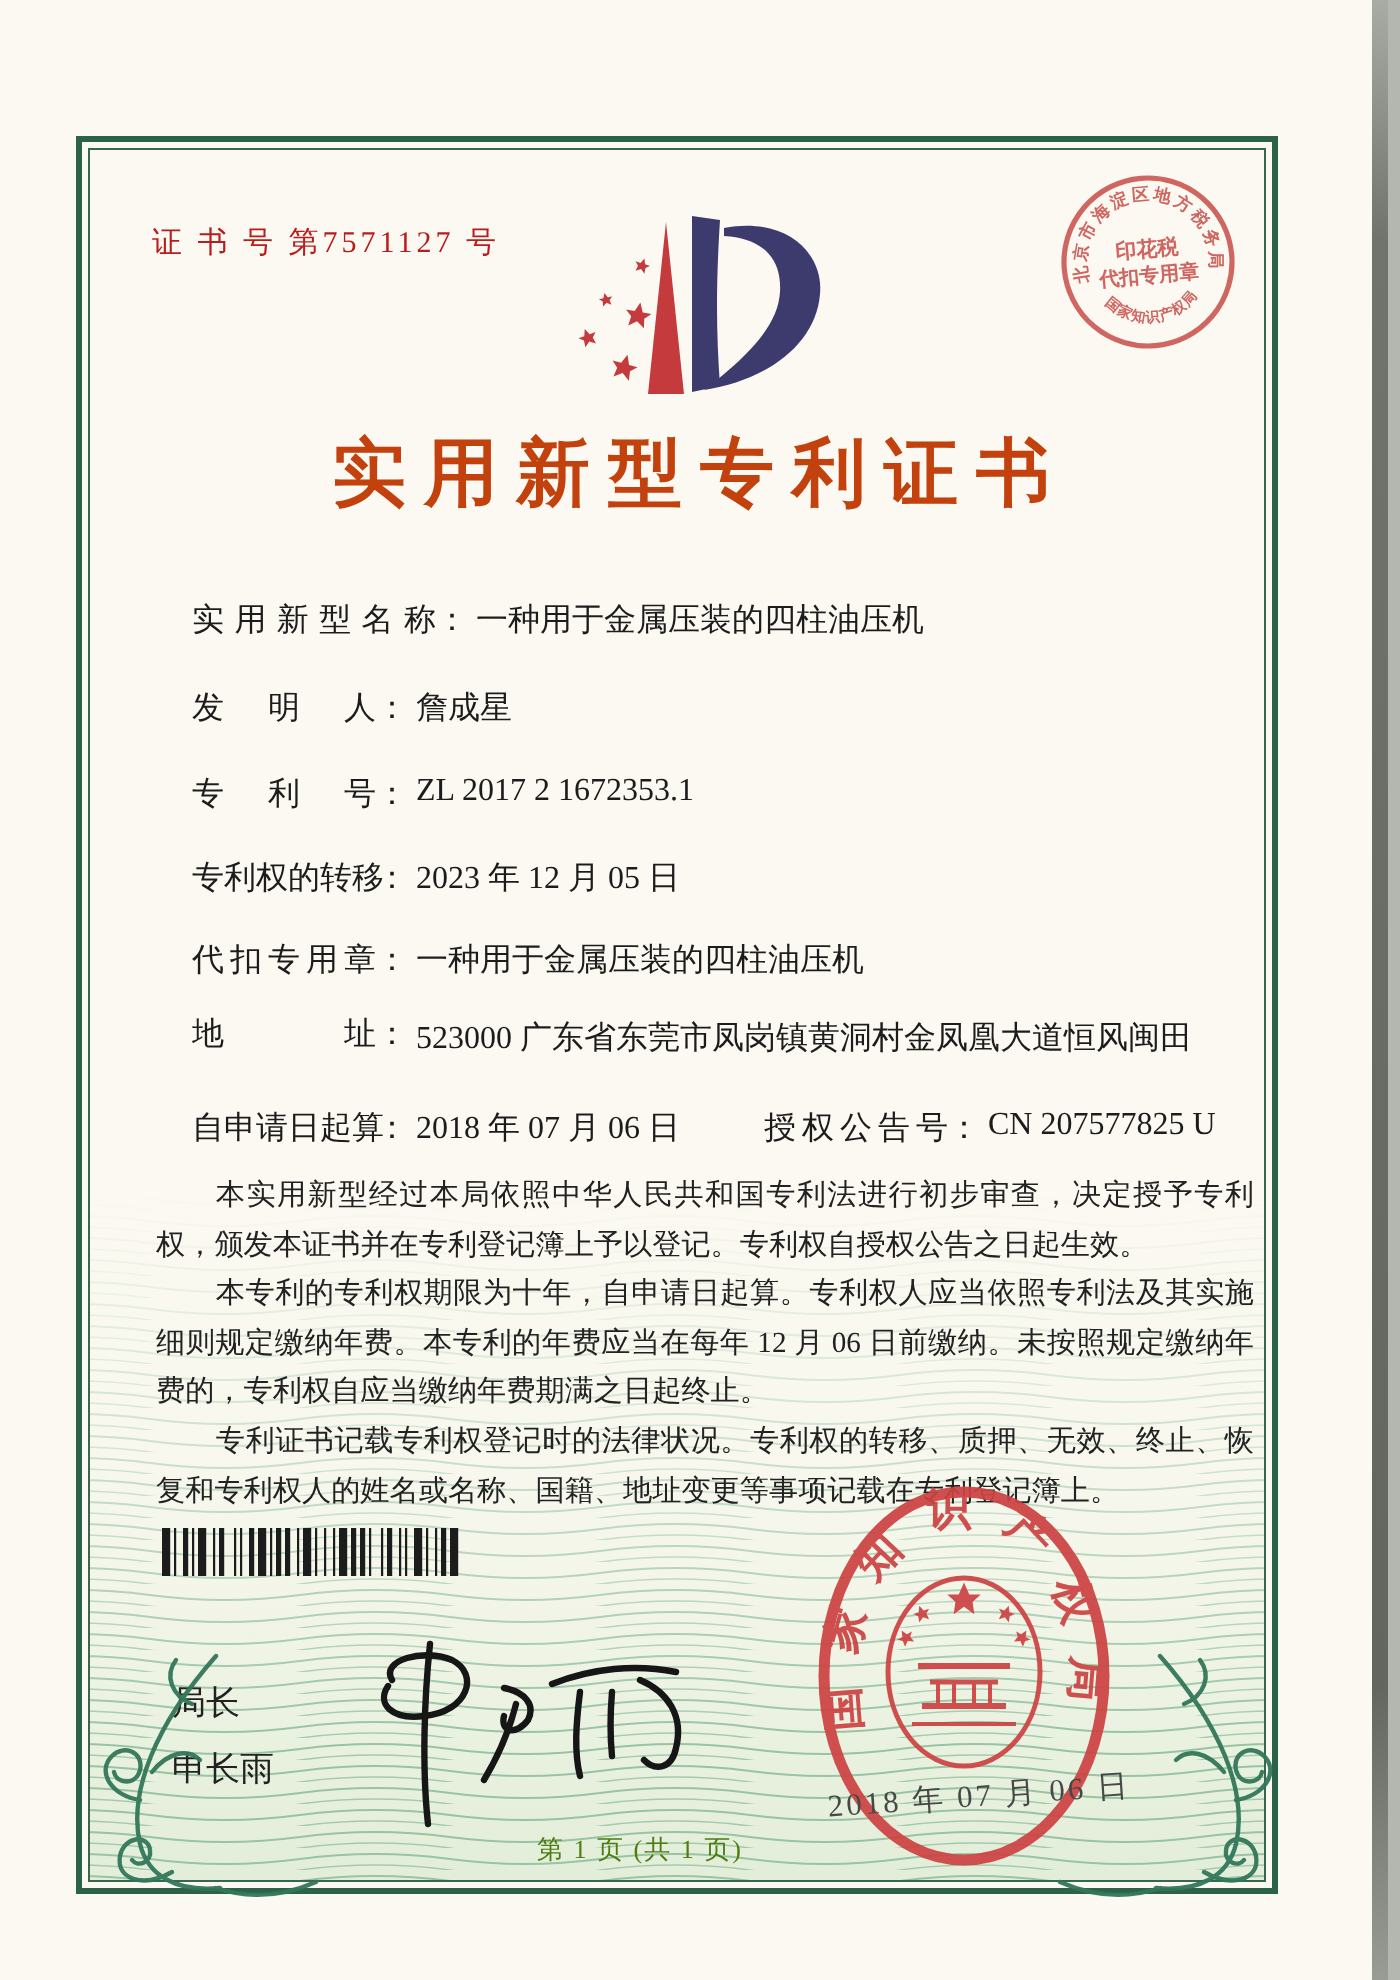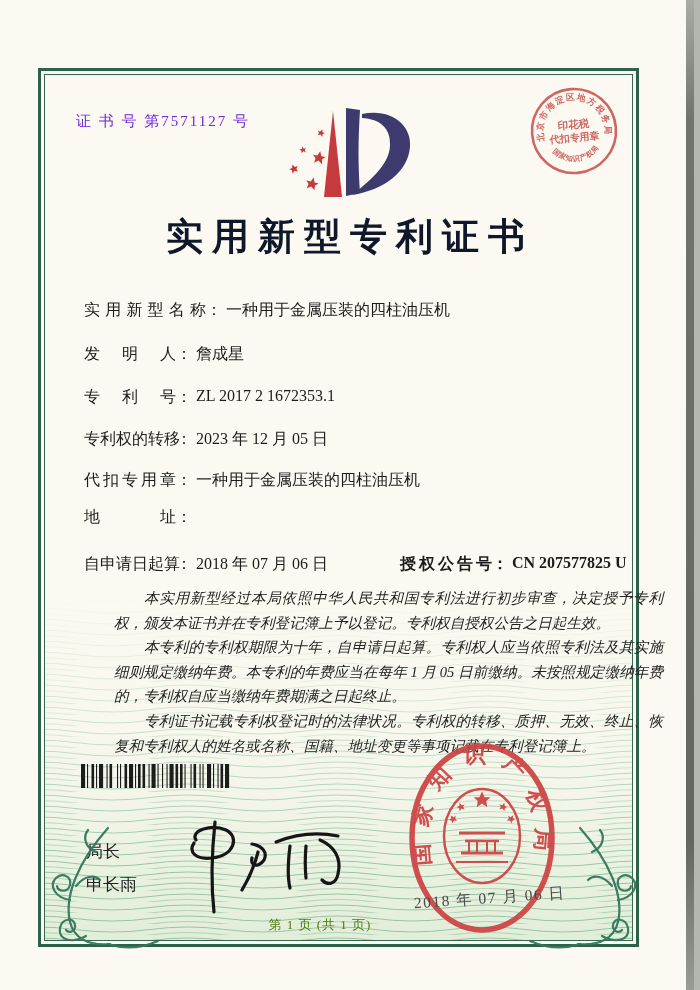--- a/index.html
+++ b/index.html
@@ -15,36 +15,36 @@
 
   svg.layer{position:absolute;left:0;top:0;pointer-events:none;}
   #bg-layer{z-index:0}
   .border-outer{position:absolute;left:38px;top:68px;width:595px;height:873px;
     border:3px solid #2c624a;z-index:1;}
   .border-inner{position:absolute;left:44px;top:74px;width:587px;height:865px;
     border:1px solid #35684f;z-index:1;}
   .txt{z-index:2;position:absolute;}
   #fg-layer{z-index:3}
 
-  .cert-no{left:76px;top:112px;font-size:15px;letter-spacing:2px;color:#6d28d9;white-space:nowrap;}
+  .cert-no{left:76px;top:112px;font-size:15px;letter-spacing:2px;color:#b91c1c;white-space:nowrap;}
   .title{left:0;top:212px;width:700px;text-align:center;font-size:37px;font-weight:bold;
-    letter-spacing:9px;color:#0f172a;}
+    letter-spacing:9px;color:#c2410c;}
 
   .fields{left:80px;top:300px;width:548px;font-size:16px;color:#1c1c1c;}
-  .frow{position:absolute;left:4px;white-space:nowrap;}
+  .frow{position:absolute;left:16px;white-space:nowrap;}
   .r0{top:0}.r1{top:44px}.r2{top:87px}.r3{top:129px}.r4{top:170px}.r5{top:207px}.r6{top:254px}
-  .grant-no{position:absolute;left:320px;top:254px;white-space:nowrap;font-weight:bold;}
+  .grant-no{position:absolute;left:302px;top:254px;white-space:nowrap;}
   .flabel{display:inline-block;width:92px;text-align:justify;text-align-last:justify;vertical-align:top;}
   .flabel.w6{width:122px;}
   .fcolon{display:inline-block;width:18px;vertical-align:top;}
   .fvalue{display:inline-block;margin-left:2px;vertical-align:top;}
   .fvalue-lines{display:inline-block;margin-left:2px;vertical-align:top;line-height:26px;white-space:nowrap;}
 
   .paragraphs{left:78px;top:586px;width:549px;font-size:14.6px;line-height:24.6px;
-    text-align:justify;color:#222;font-style:italic;margin-left:36px;}
+    text-align:justify;color:#222;}
   .paragraphs p{margin:0;text-indent:2.05em;}
 
   .signer{left:86px;top:835px;font-size:17px;line-height:33px;color:#222;}
   .signer div{white-space:nowrap;}
 
   .footer{left:40px;top:916px;width:560px;text-align:center;font-size:13px;color:#4d7c0f;letter-spacing:1px;}
 </style>
 </head>
 <body>
 
@@ -88,33 +88,33 @@
   <div class="frow r2">
     <span class="flabel">专利号</span><span class="fcolon">：</span><span class="fvalue">ZL 2017 2 1672353.1</span>
   </div>
   <div class="frow r3">
     <span class="flabel">专利权的转移</span><span class="fcolon">：</span><span class="fvalue">2023 年 12 月 05 日</span>
   </div>
   <div class="frow r4">
     <span class="flabel">代扣专用章</span><span class="fcolon">：</span><span class="fvalue">一种用于金属压装的四柱油压机</span>
   </div>
   <div class="frow r5">
-    <span class="flabel">地址</span><span class="fcolon">：</span><span class="fvalue-lines"></span>
+    <span class="flabel">地址</span><span class="fcolon">：</span><span class="fvalue-lines"><div>523000 广东省东莞市凤岗镇黄洞村金凤凰大道恒风闽田</div></span>
   </div>
   <div class="frow r6">
     <span class="flabel">自申请日起算</span><span class="fcolon">：</span><span class="fvalue">2018 年 07 月 06 日</span>
   </div>
   <div class="grant-no">
     <span class="flabel">授权公告号</span><span class="fcolon">：</span><span class="fvalue">CN 207577825 U</span>
   </div>
 </div>
 
 <div class="txt paragraphs">
   <p>本实用新型经过本局依照中华人民共和国专利法进行初步审查，决定授予专利权，颁发本证书并在专利登记簿上予以登记。专利权自授权公告之日起生效。</p>
-  <p>本专利的专利权期限为十年，自申请日起算。专利权人应当依照专利法及其实施细则规定缴纳年费。本专利的年费应当在每年 1 月 05 日前缴纳。未按照规定缴纳年费的，专利权自应当缴纳年费期满之日起终止。</p>
+  <p>本专利的专利权期限为十年，自申请日起算。专利权人应当依照专利法及其实施细则规定缴纳年费。本专利的年费应当在每年 12 月 06 日前缴纳。未按照规定缴纳年费的，专利权自应当缴纳年费期满之日起终止。</p>
   <p>专利证书记载专利权登记时的法律状况。专利权的转移、质押、无效、终止、恢复和专利权人的姓名或名称、国籍、地址变更等事项记载在专利登记簿上。</p>
 </div>
 
 <div class="txt signer">
   <div>局长</div>
   <div>申长雨</div>
 </div>
 
 <div class="txt footer">第 1 页 (共 1 页)</div>
 

